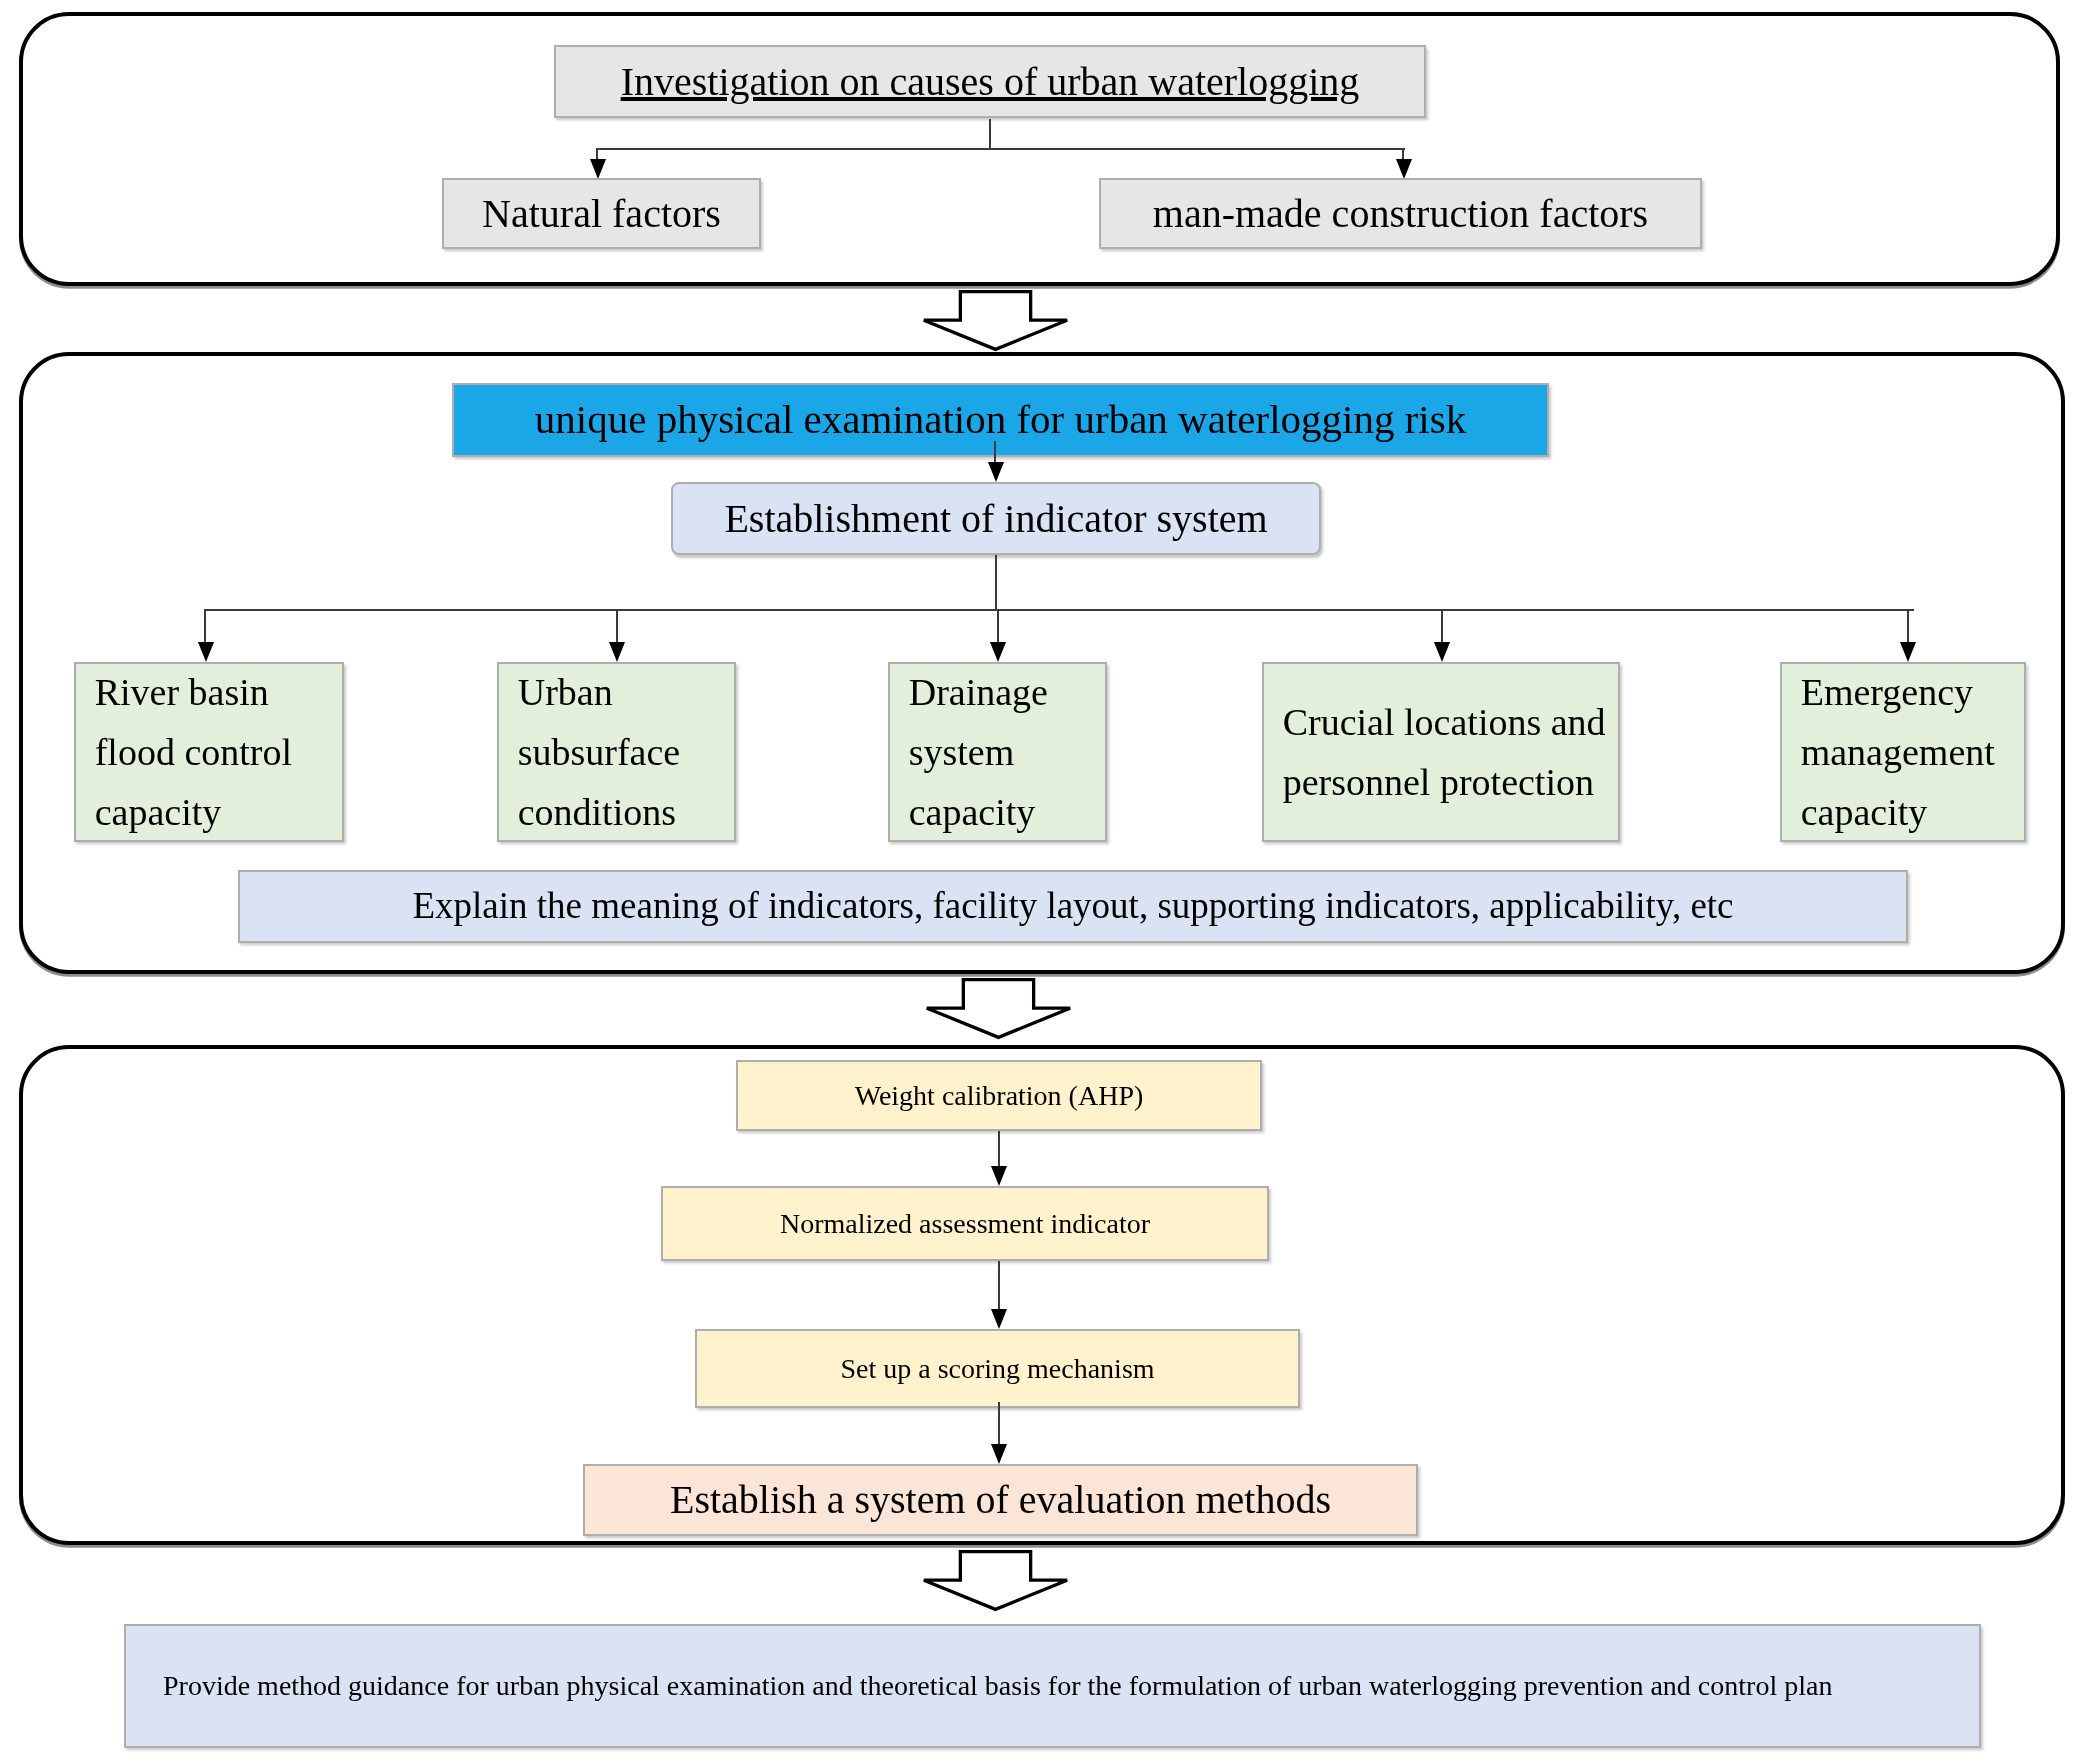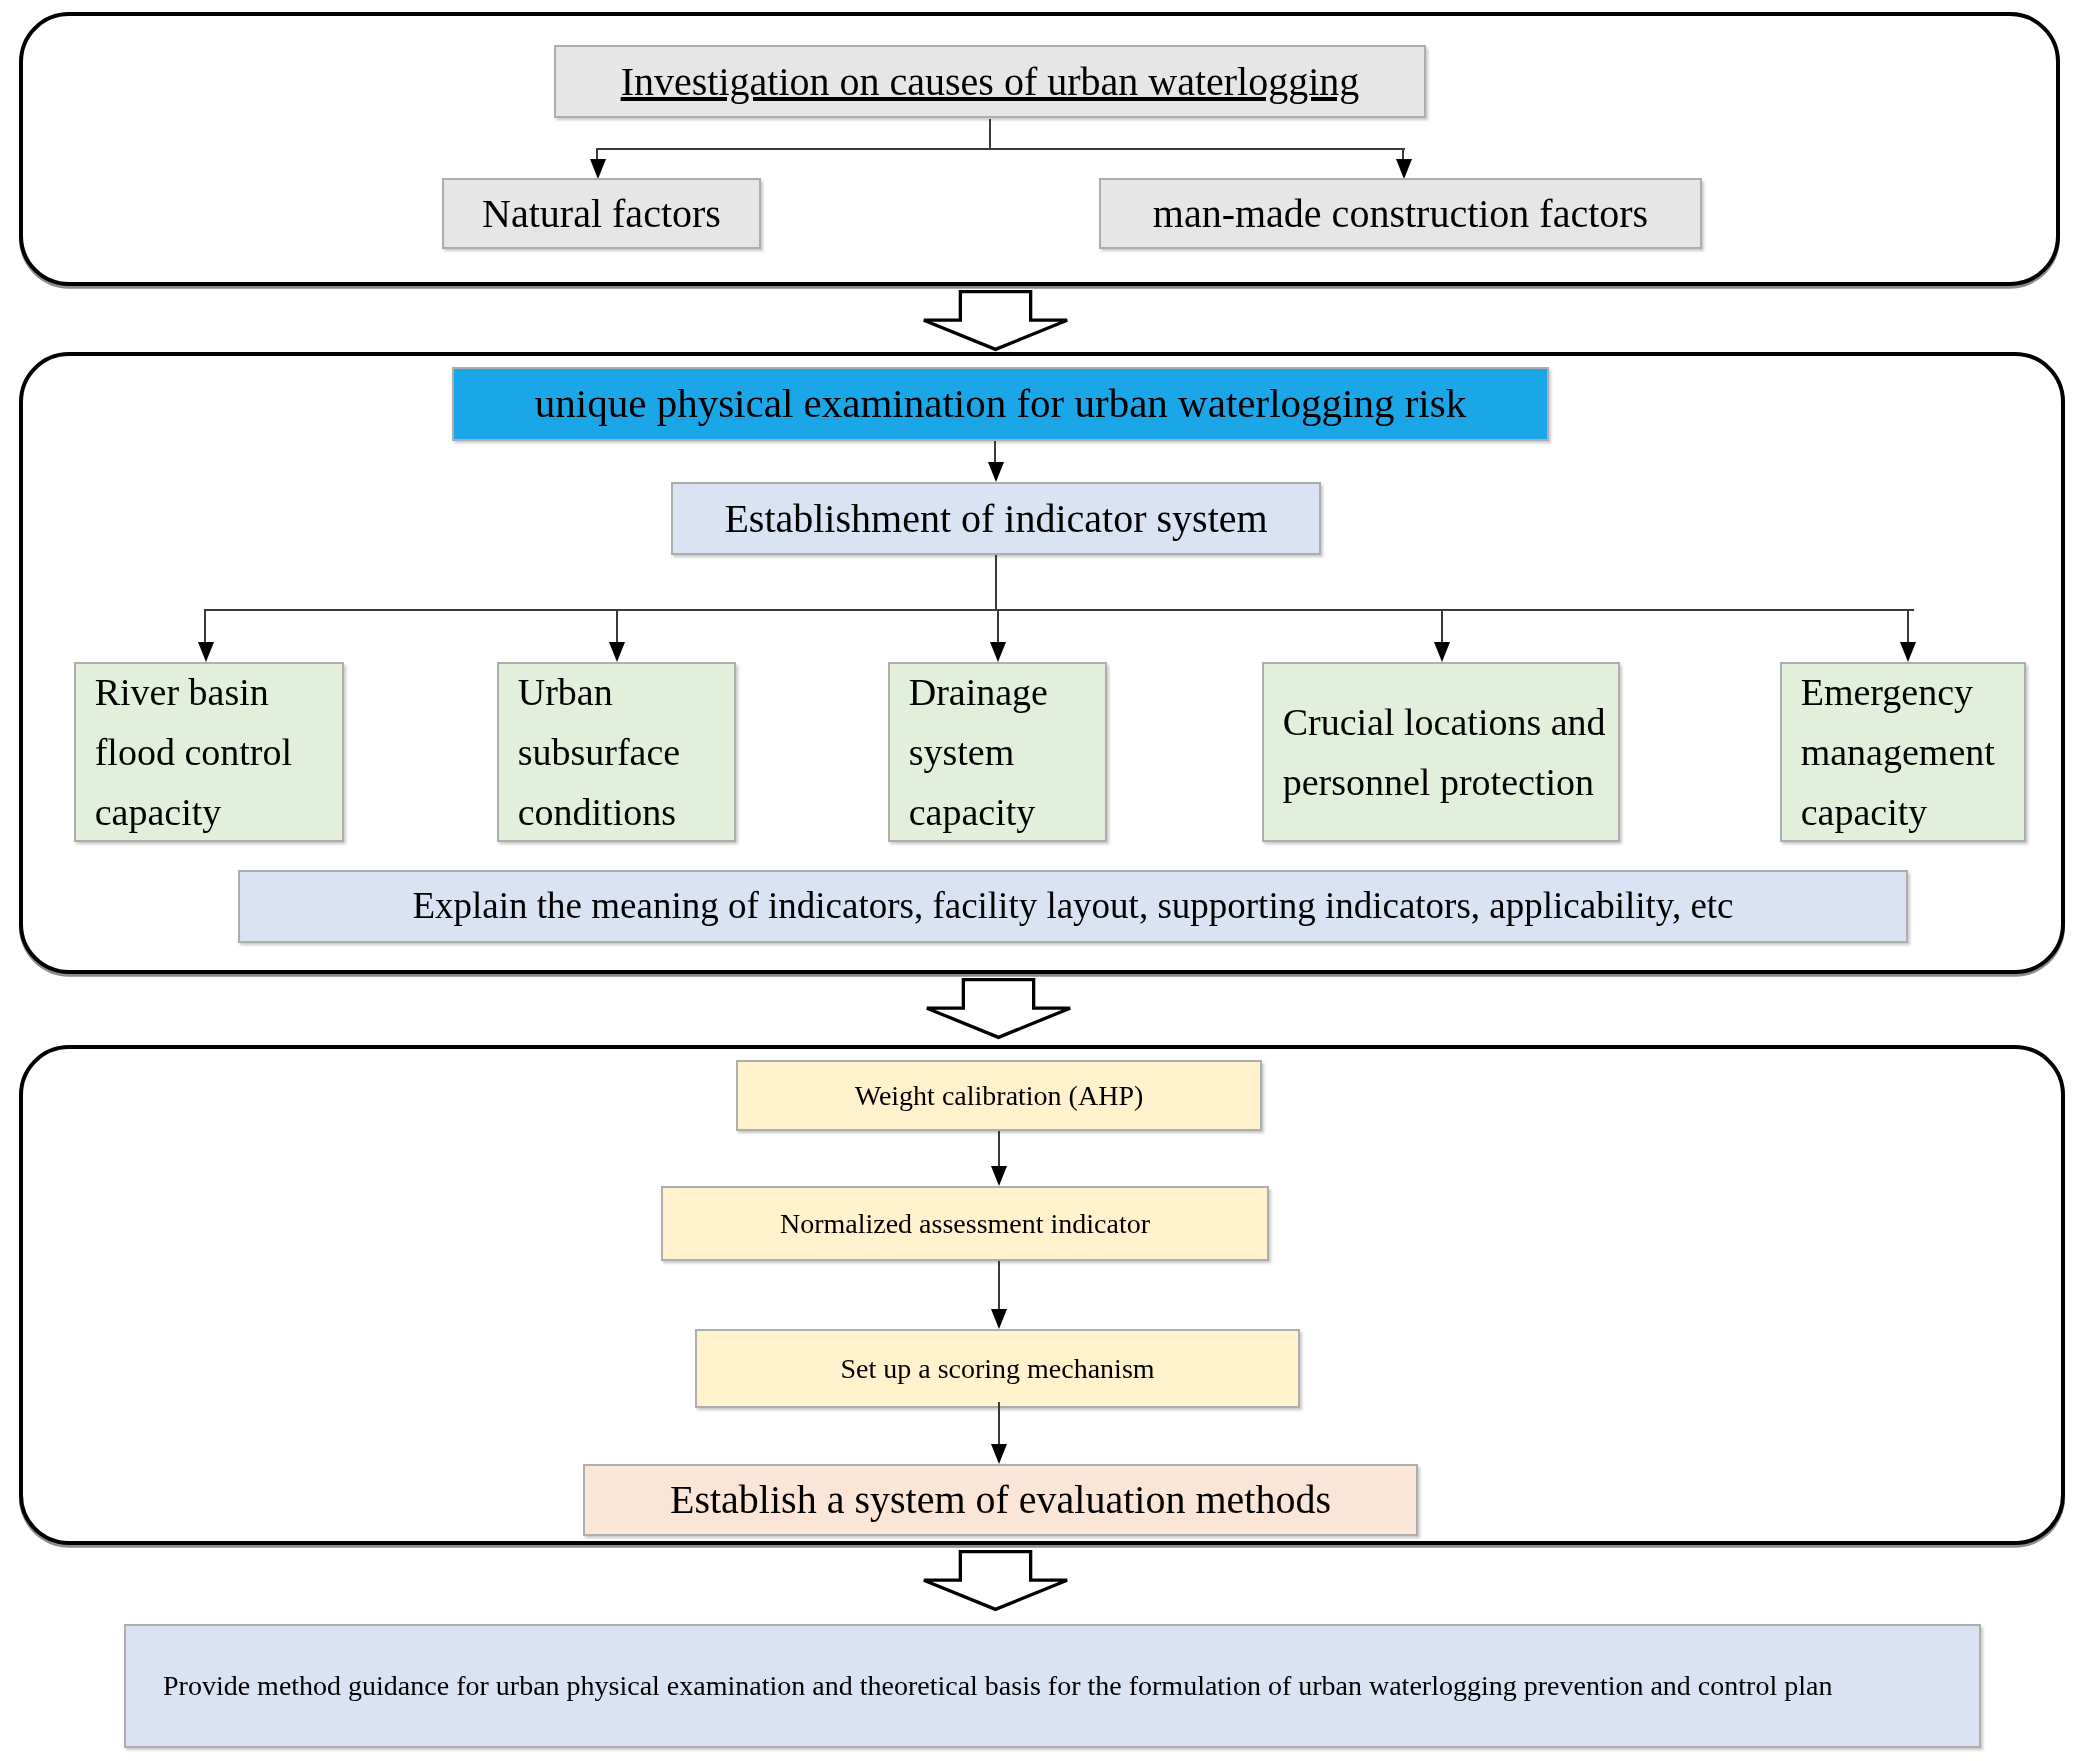--- a/index.html
+++ b/index.html
@@ -21,21 +21,21 @@
   .box{
     position:absolute;
     display:flex;align-items:center;justify-content:center;
     text-align:center;
     border:2px solid #aeaeae;
     box-shadow:2px 2.7px 2.7px rgba(0,0,0,.22);
     box-sizing:border-box;
     line-height:1.25;
   }
   .gray  {background:var(--gray-box);}
-  .blue  {background:var(--blue-highlight);}
+  .blue  {background:var(--blue-highlight);margin-top:16px;}
   .lblue {background:var(--light-blue-box);}
   .green {background:var(--green-box);justify-content:flex-start;text-align:left;
           padding:0 8px 0 18.7px;font-size:38px;line-height:1.58;}
   .yellow{background:var(--yellow-box);}
   .peach {background:var(--peach-box);}
   .vline,.hline{position:absolute;background:#3a3a3a;}
   .ah{
     position:absolute;width:0;height:0;
     border-left:8px solid transparent;
     border-right:8px solid transparent;
@@ -82,21 +82,21 @@
 
   <div class="container" style="left:18.7px;top:352px;width:2038px;height:614px;"></div>
 
   <div class="box blue fs62" style="left:452px;top:367px;width:1097px;height:74px;">
     <span>unique physical examination for urban waterlogging risk</span>
   </div>
 
   <div class="vline" style="left:994px;top:441px;width:2px;height:23.4px;"></div>
   <div class="ah" style="left:988px;top:462px;"></div>
 
-  <div class="box lblue fs60" style="left:671px;top:482px;width:650px;height:73px;">
+  <div class="box lblue fs60" style="left:671px;top:482px;width:650px;height:73px;border-radius:8px;">
     <span>Establishment of indicator system</span>
   </div>
 
   <div class="vline" style="left:995px;top:555px;width:2px;height:56px;"></div>
   <div class="hline" style="left:204px;top:609px;width:1710px;height:2px;"></div>
 
   <div class="vline" style="left:204px;top:609px;width:2px;height:35px;"></div>
   <div class="ah" style="left:198px;top:642px;"></div>
   <div class="vline" style="left:616px;top:609px;width:2px;height:35px;"></div>
   <div class="ah" style="left:609px;top:642px;"></div>

